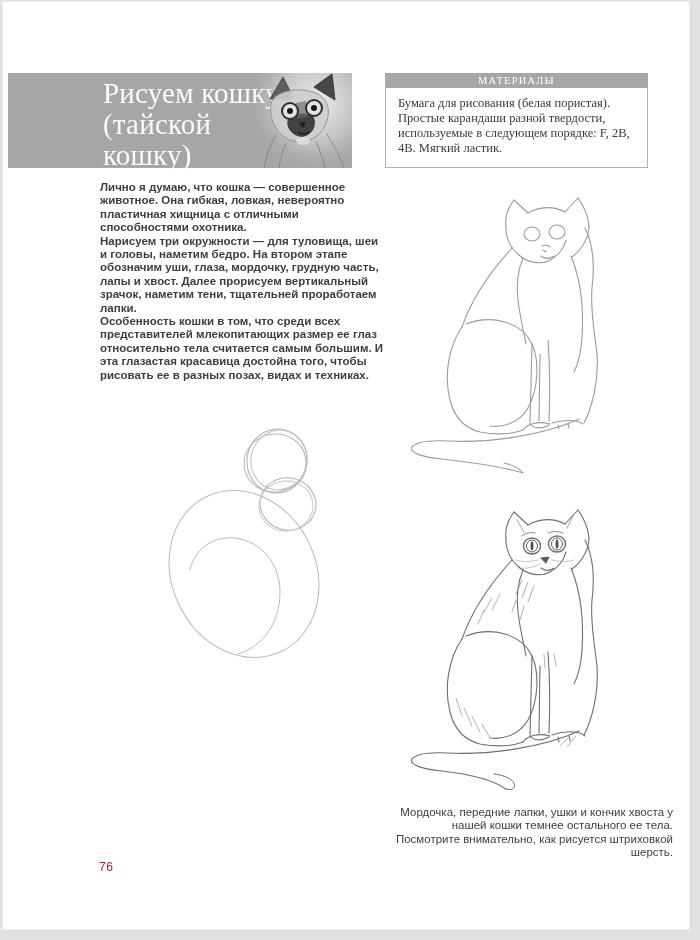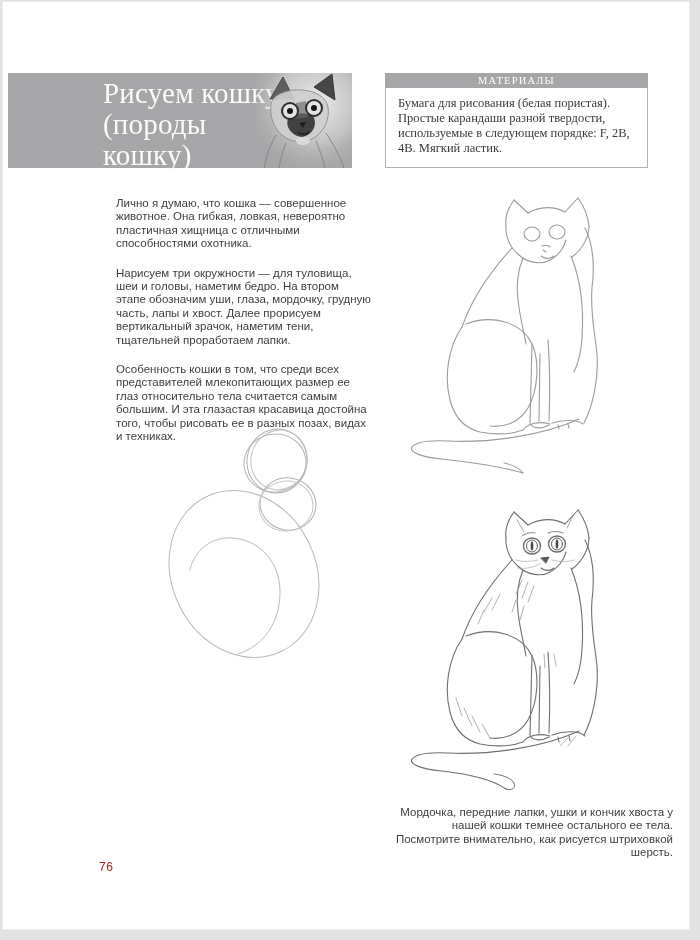--- a/index.html
+++ b/index.html
@@ -21,39 +21,39 @@
   .materials{left:385px;top:73px;width:263px;height:95px;}
   .materials-bar{height:15px;background:#a6a6a8;display:flex;align-items:center;justify-content:center;}
   .materials-label{color:#ffffff;font-family:"Liberation Serif",serif;font-weight:normal;
     font-size:10.5px;letter-spacing:1.2px;}
   .materials-body{box-sizing:border-box;height:80px;border:1px solid #b2b2b2;border-top:none;
     padding:8px 10px 12px 12px;font-family:"Liberation Serif",serif;font-size:12.5px;
     line-height:15px;color:#3b3b3b;}
 
   
   .main-text{left:100px;top:181px;width:287px;font-size:11.5px;line-height:13.4px;color:#3e3e3e;}
-  .main-text p{margin:16px;}
+  .main-text p{margin:0;font-weight:bold;}
 
   
   .caption{left:385px;top:806px;width:288px;font-size:11.5px;line-height:13.4px;color:#3e3e3e;text-align:right;}
   .pagenum{left:99px;top:860px;font-size:12px;color:#b91c1c;letter-spacing:.5px;}
 
   
   .sk{stroke-linecap:round;stroke-linejoin:round;fill:none;}
 </style>
 </head>
 <body>
 
 <div class="stage">
   <div class="sheet"></div>
 
   <div class="abs banner">
     <div class="banner-title">
       <span>Рисуем кошку</span>
-      <span>(породы</span>
+      <span>(тайской</span>
       <span>кошку)</span>
     </div>
     <svg class="banner-cat" viewBox="0 0 96 95">
       <defs>
         <radialGradient id="lightpatch" cx="0.62" cy="0.32" r="0.75">
           <stop offset="0" stop-color="#ffffff" stop-opacity="0.85"></stop>
           <stop offset="0.55" stop-color="#e8e8e8" stop-opacity="0.45"></stop>
           <stop offset="1" stop-color="#a6a6a8" stop-opacity="0"></stop>
         </radialGradient>
       </defs>

